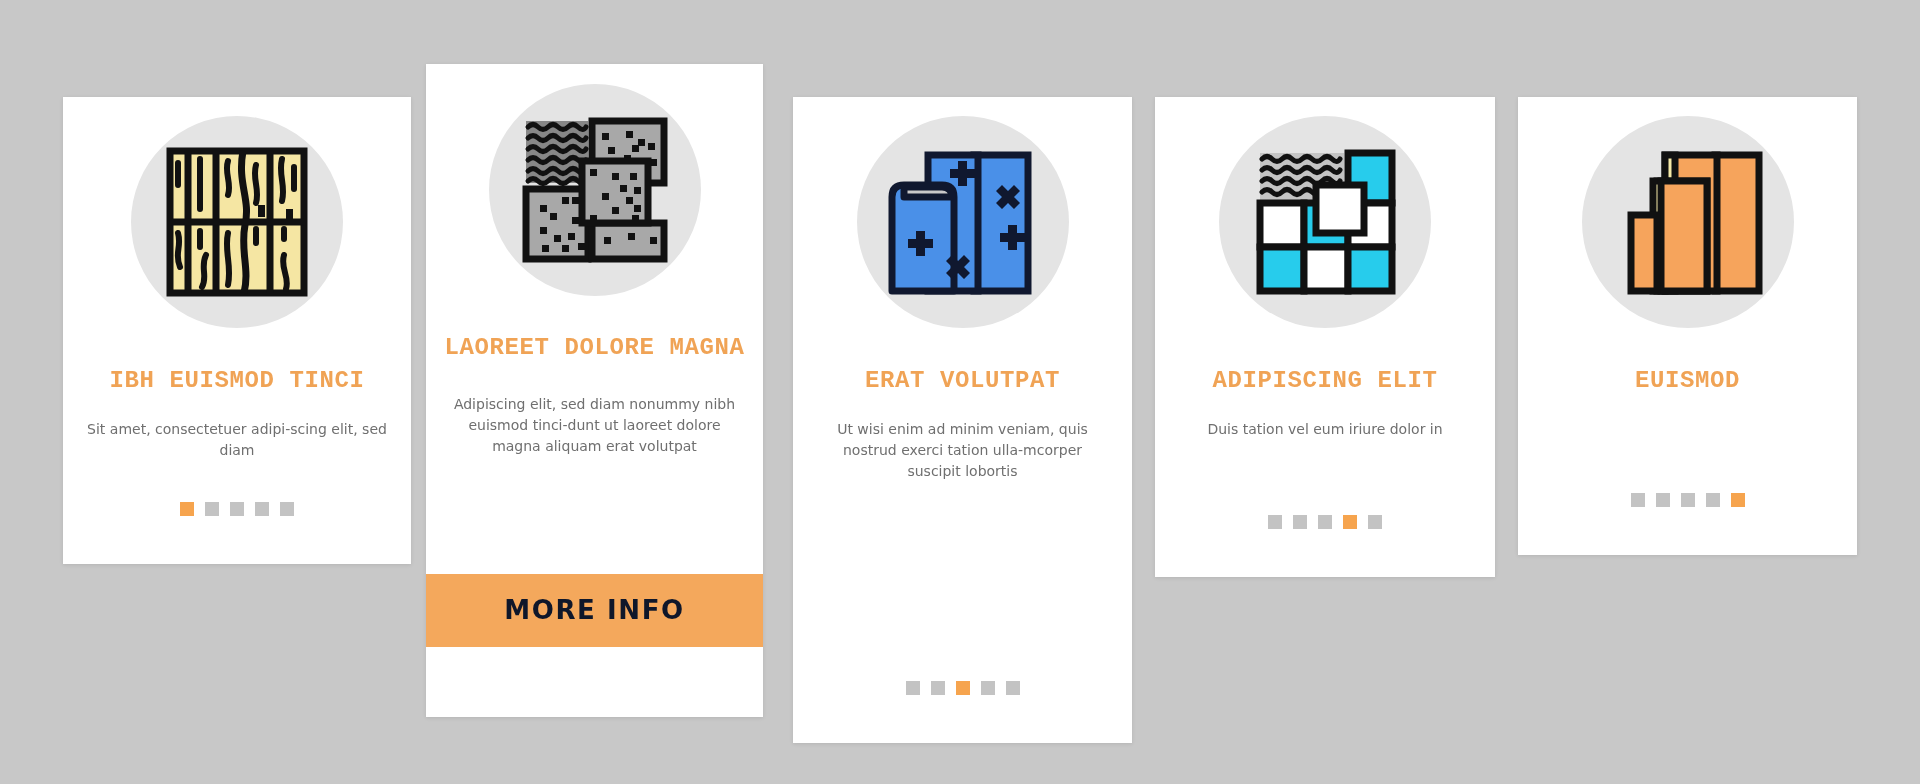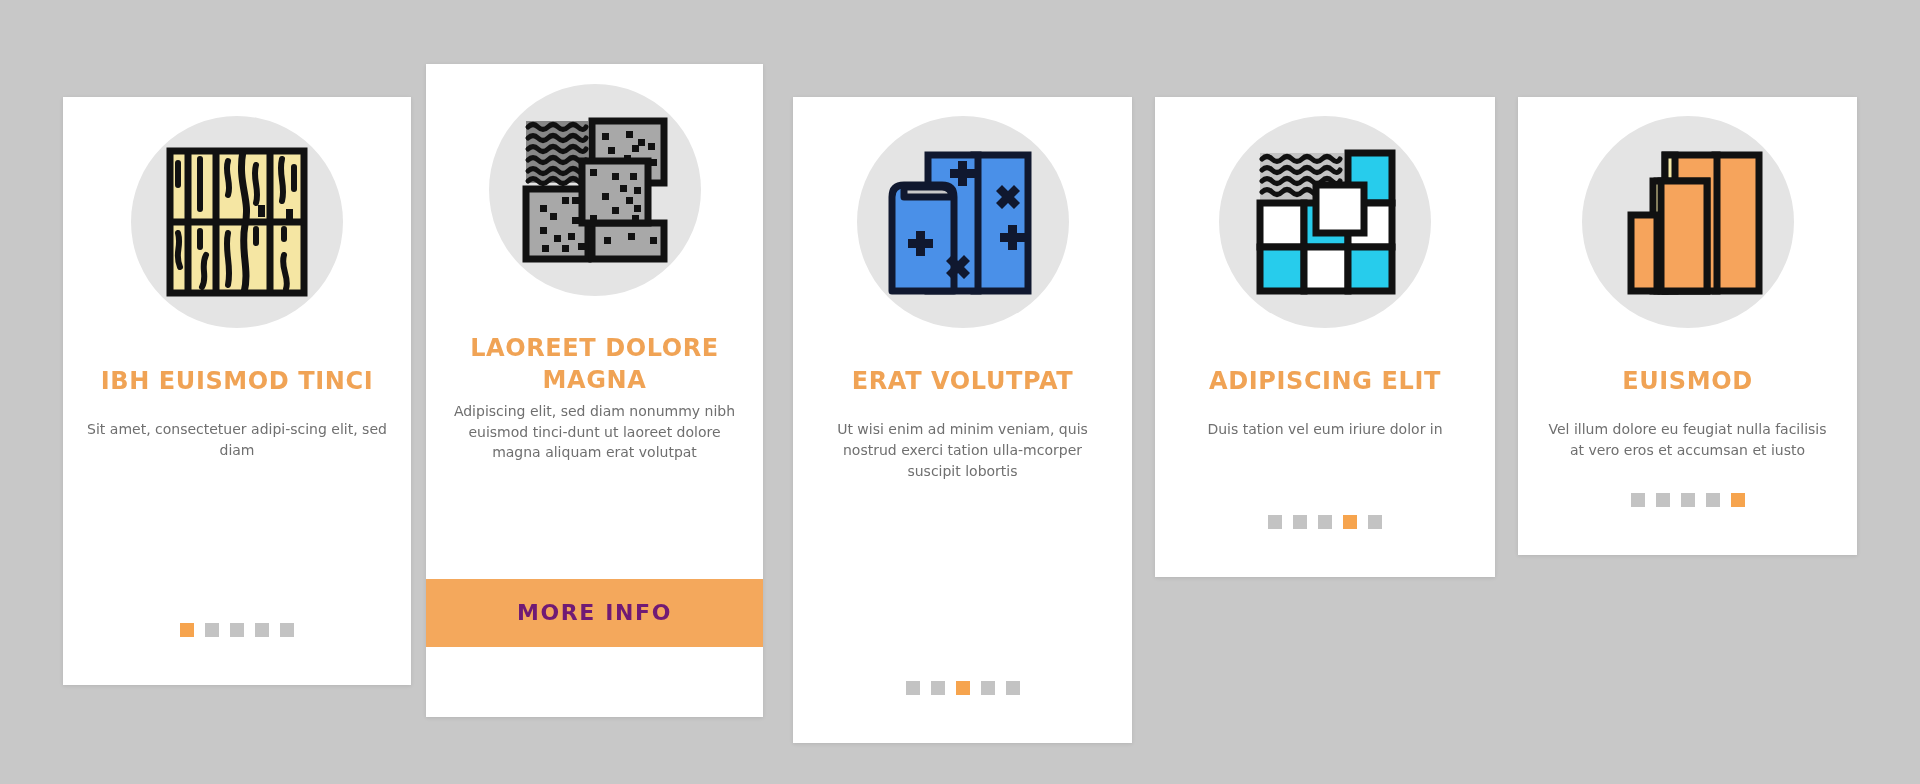--- a/index.html
+++ b/index.html
@@ -24,21 +24,21 @@
     position: absolute;
     background: #ffffff;
     box-sizing: border-box;
     display: flex;
     flex-direction: column;
     align-items: center;
     box-shadow: 0 1px 4px rgba(0,0,0,0.10);
   }
 
   
-  .card.c0 { left: 63px;   top: 97px; width: 348px; height: 588px; }
+  .card.c0 { left: 63px;   top: 97px; width: 348px; height: 467px; }
   .card.c1 { left: 426px;  top: 64px; width: 337px; height: 653px; }
   .card.c2 { left: 793px;  top: 97px; width: 339px; height: 646px; }
   .card.c3 { left: 1155px; top: 97px; width: 340px; height: 480px; }
   .card.c4 { left: 1518px; top: 97px; width: 339px; height: 458px; }
 
   .icon-wrap {
     position: relative;
     width: 100%;
     height: 250px;
     display: flex;
@@ -67,38 +67,39 @@
   .title {
     font-size: 24px;
     font-weight: bold;
     letter-spacing: 0.6px;
     color: #f0a355;
     text-align: center;
     line-height: 1.35;
     margin: 0;
     padding: 0 14px;
     text-transform: uppercase;
+    font-family: Liberation Mono, monospace;
   }
   .card.c0 .title { margin-top: 18px; }
   .card.c1 .title { margin-top: 16px; }
   .card.c2 .title { margin-top: 18px; }
   .card.c3 .title { margin-top: 18px; }
   .card.c4 .title { margin-top: 18px; }
 
   .body-text {
     font-size: 14px;
     color: #6f6f6f;
     text-align: center;
     line-height: 1.48;
     margin: 0;
     padding: 0 22px;
     max-width: 300px;
   }
   .card.c0 .body-text { margin-top: 22px; }
-  .card.c1 .body-text { margin-top: 4px; }
+  .card.c1 .body-text { margin-top: 30px; }
   .card.c2 .body-text { margin-top: 22px; }
   .card.c3 .body-text { margin-top: 22px; }
   .card.c4 .body-text { margin-top: 22px; }
 
   .spacer { flex: 1 1 auto; }
 
   .dots {
     display: flex;
     gap: 11px;
     justify-content: center;
@@ -109,22 +110,22 @@
     width: 14px;
     height: 14px;
     background: #c3c3c3;
     display: block;
   }
   .dot.active { background: #f6a44e; }
 
   .more-info {
     width: 100%;
     background: #f4a85c;
-    color: #701a75;
-    font-size: 22px;
+    color: #0f172a;
+    font-size: 26px;
     font-weight: bold;
     letter-spacing: 1.6px;
     text-align: center;
     padding: 21px 0 22px 0;
     box-sizing: border-box;
     border: none;
     font-family: inherit;
     cursor: pointer;
     margin-bottom: 70px;
   }
@@ -341,21 +342,20 @@
 
         <rect x="62" y="52" width="50" height="110" fill="#f6a45c" stroke="#111111" stroke-width="7"></rect>
         <rect x="58" y="52" width="12" height="110" fill="#f6eaa8" stroke="#111111" stroke-width="7"></rect>
 
         <rect x="66" y="52" width="46" height="110" fill="#f6a45c" stroke="#111111" stroke-width="7"></rect>
 
         <rect x="36" y="86" width="26" height="76" fill="#f6a45c" stroke="#111111" stroke-width="7"></rect>
       </svg>
     </div>
     <h2 class="title">EUISMOD</h2>
-    <p class="body-text">Vel illum dolore eu feugiat nulla facilisis at vero eros et accumsan et iusto</p>
     <div class="spacer"></div>
     <div class="dots">
       <span class="dot"></span>
       <span class="dot"></span>
       <span class="dot"></span>
       <span class="dot"></span>
       <span class="dot active"></span>
     </div>
   </div>
 

